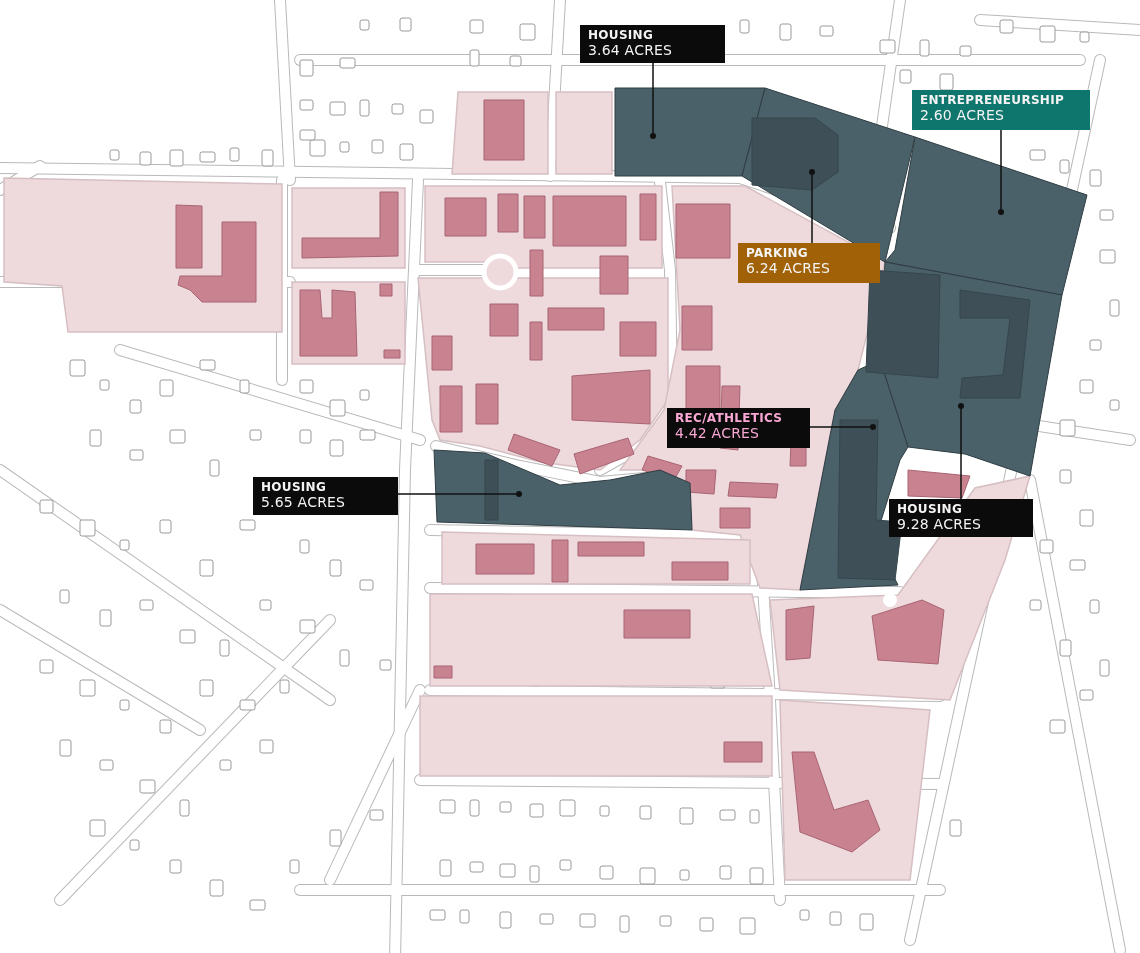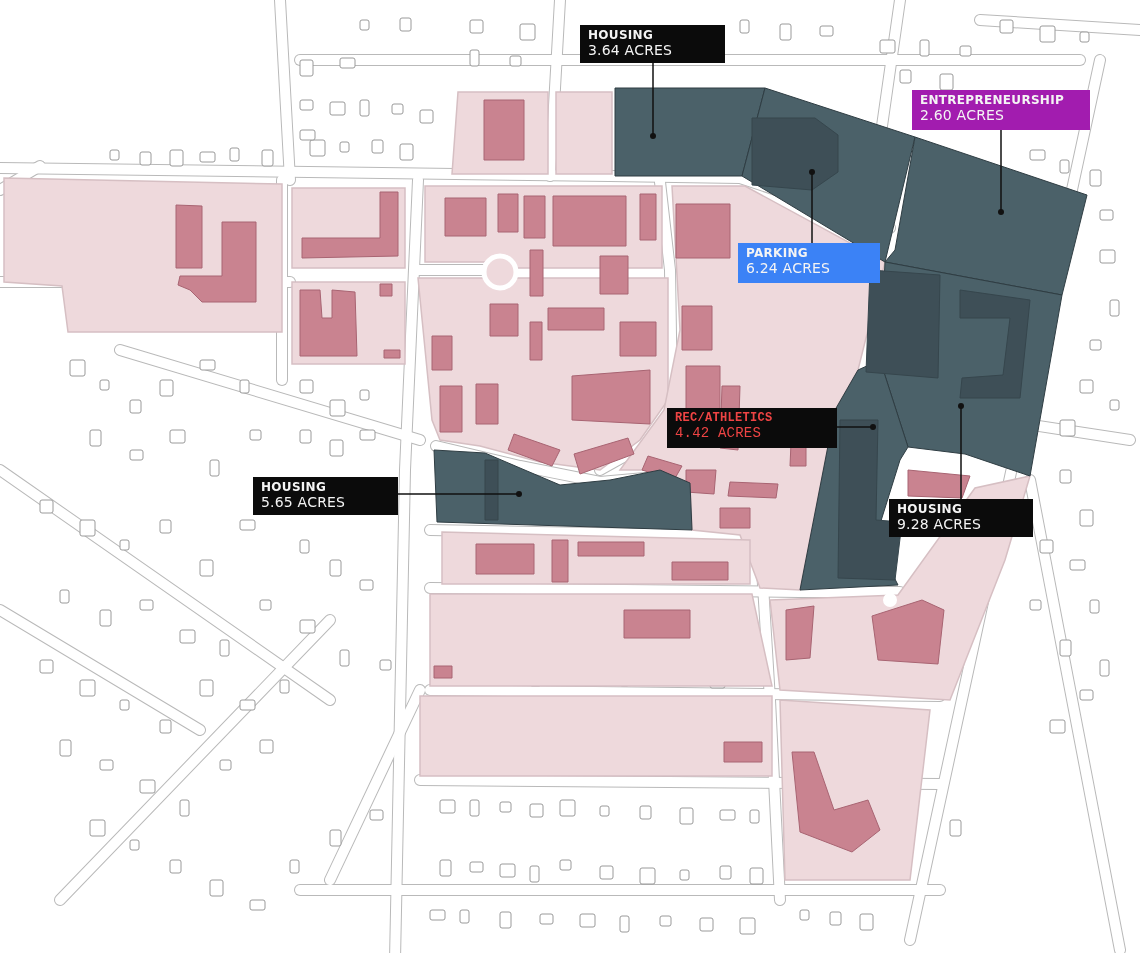--- a/index.html
+++ b/index.html
@@ -348,29 +348,29 @@
         <line x1="961" y1="499" x2="961" y2="406" stroke="#111111" stroke-width="1.5"></line>
         <circle cx="961" cy="406" r="3" fill="#111111"></circle>
       </g>
   </svg>
 
   <div id="callout-layer">
     <div class="callout" style="left: 580px; top: 25px; width: 145px; height: 38px; background: rgb(11, 11, 11); color: rgb(244, 244, 244);">
       <span class="cl-title">HOUSING</span>
       <span class="cl-sub">3.64 ACRES</span>
     </div>
-    <div class="callout" style="left: 912px; top: 90px; width: 178px; height: 40px; background: #a21caf; color: rgb(244, 244, 244);">
+    <div class="callout" style="left: 912px; top: 90px; width: 178px; height: 40px; background: #0f766e; color: rgb(244, 244, 244);">
       <span class="cl-title">ENTREPRENEURSHIP</span>
       <span class="cl-sub">2.60 ACRES</span>
     </div>
-    <div class="callout" style="left: 738px; top: 243px; width: 142px; height: 40px; background: #3b82f6; color: rgb(244, 244, 244);">
+    <div class="callout" style="left: 738px; top: 243px; width: 142px; height: 40px; background: #a16207; color: rgb(244, 244, 244);">
       <span class="cl-title">PARKING</span>
       <span class="cl-sub">6.24 ACRES</span>
     </div>
-    <div class="callout" style="left: 667px; top: 408px; width: 170px; height: 40px; background: rgb(11, 11, 11); color: #ef4444; font-family: Liberation Mono, monospace;">
+    <div class="callout" style="left: 667px; top: 408px; width: 143px; height: 40px; background: rgb(11, 11, 11); color: #f9a8d4;">
       <span class="cl-title">REC/ATHLETICS</span>
       <span class="cl-sub">4.42 ACRES</span>
     </div>
     <div class="callout" style="left: 253px; top: 477px; width: 145px; height: 38px; background: rgb(11, 11, 11); color: rgb(244, 244, 244);">
       <span class="cl-title">HOUSING</span>
       <span class="cl-sub">5.65 ACRES</span>
     </div>
     <div class="callout" style="left: 889px; top: 499px; width: 144px; height: 38px; background: rgb(11, 11, 11); color: rgb(244, 244, 244);">
       <span class="cl-title">HOUSING</span>
       <span class="cl-sub">9.28 ACRES</span>

